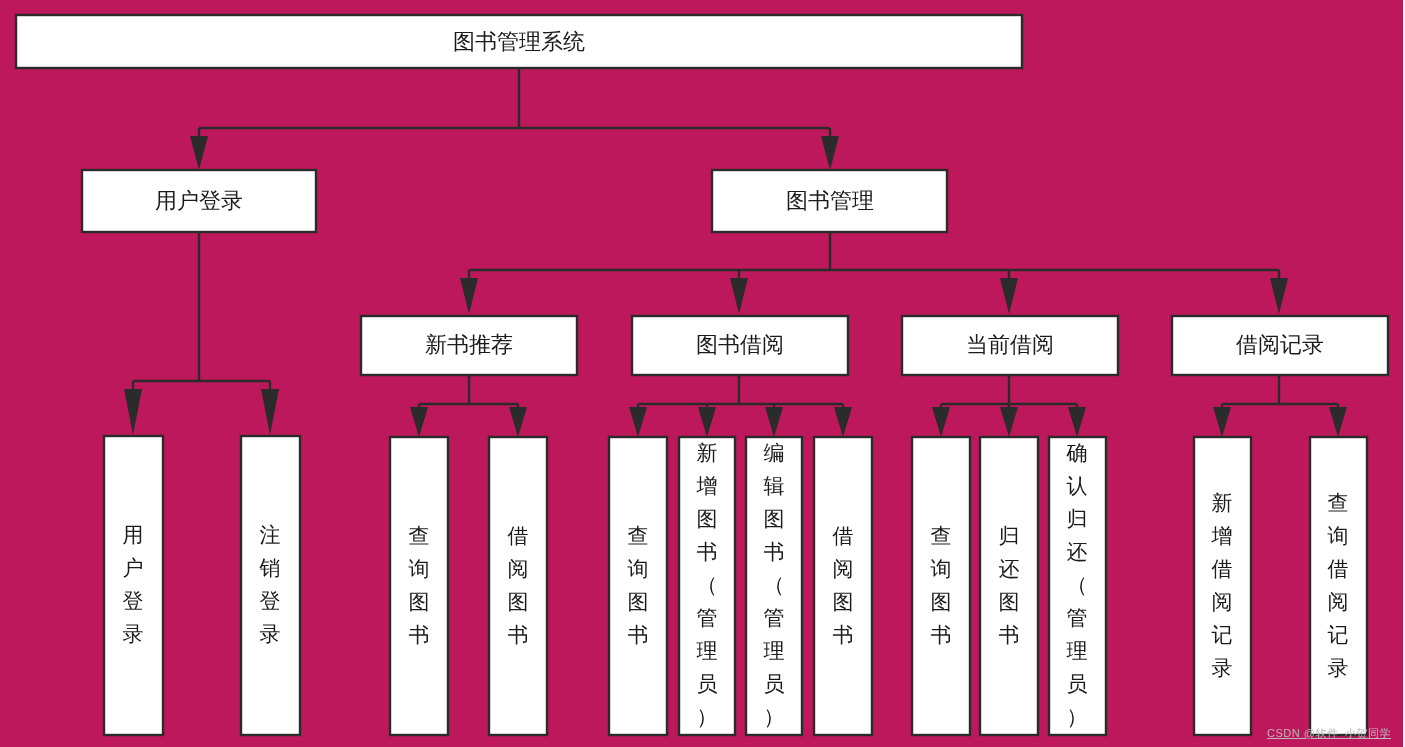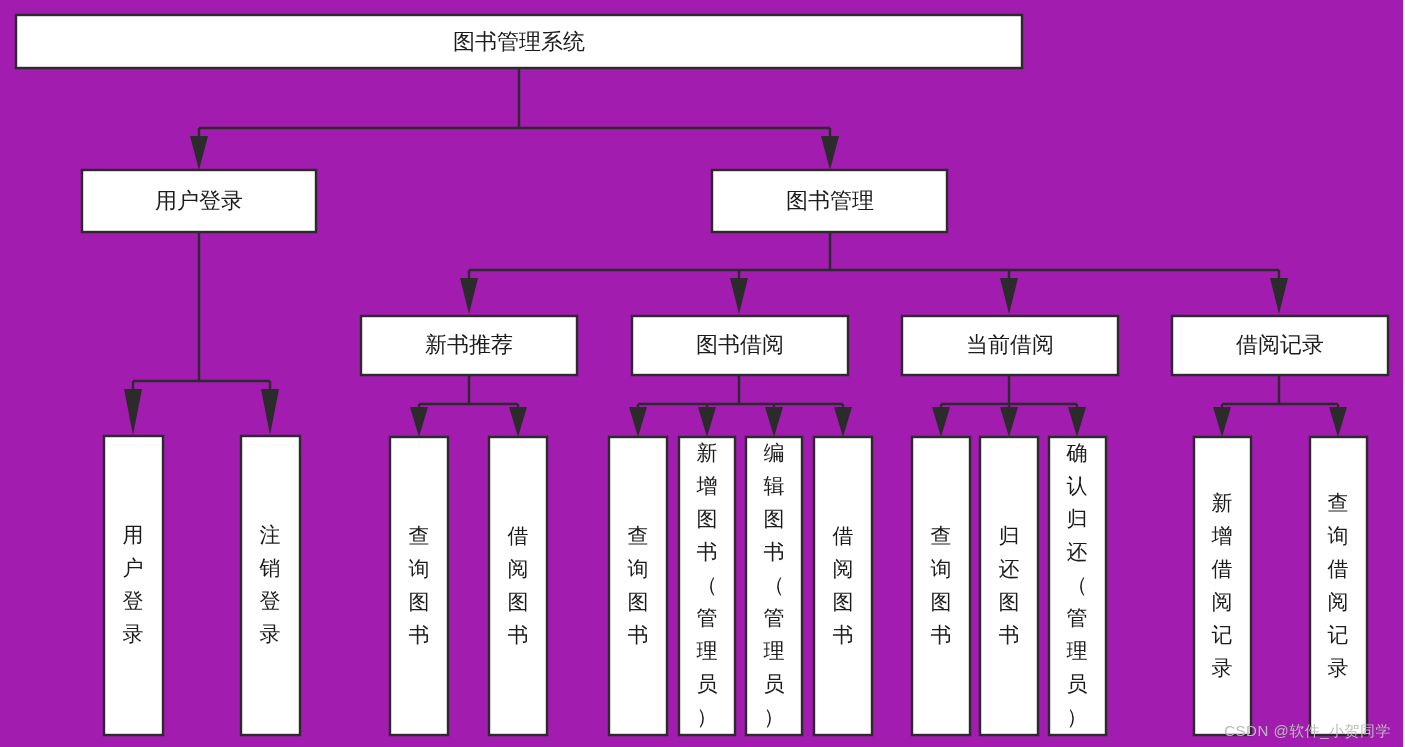--- a/index.html
+++ b/index.html
@@ -11,21 +11,21 @@
   body {
     font-family: "Liberation Sans", "DejaVu Sans", sans-serif;
     width: 1405px;
     height: 747px;
     overflow: hidden;
   }
   #diagram-root {
     position: relative;
     width: 1403px;
     height: 747px;
-    background: #a21caf;
+    background: #be185d;
   }
   svg#tree-svg {
     position: absolute;
     left: 0;
     top: 0;
     width: 1405px;
     height: 747px;
     display: block;
   }
   .node-box {
@@ -56,26 +56,27 @@
     font-size: 21px;
     fill: #1b1b1b;
     text-anchor: middle;
     dominant-baseline: middle;
   }
   .watermark-text {
     position: absolute;
     right: 12px;
     bottom: 6px;
     font-family: "Liberation Sans", "DejaVu Sans", sans-serif;
-    font-size: 15px;
+    font-size: 11px;
     color: #b9b9b9;
     letter-spacing: 0.5px;
     user-select: none;
     pointer-events: none;
     white-space: nowrap;
+    text-decoration: underline;
   }
 </style>
 </head>
 <body>
 
 <div id="diagram-root">
 
   <svg id="tree-svg" viewBox="0 0 1405 747">
 
     <g>

